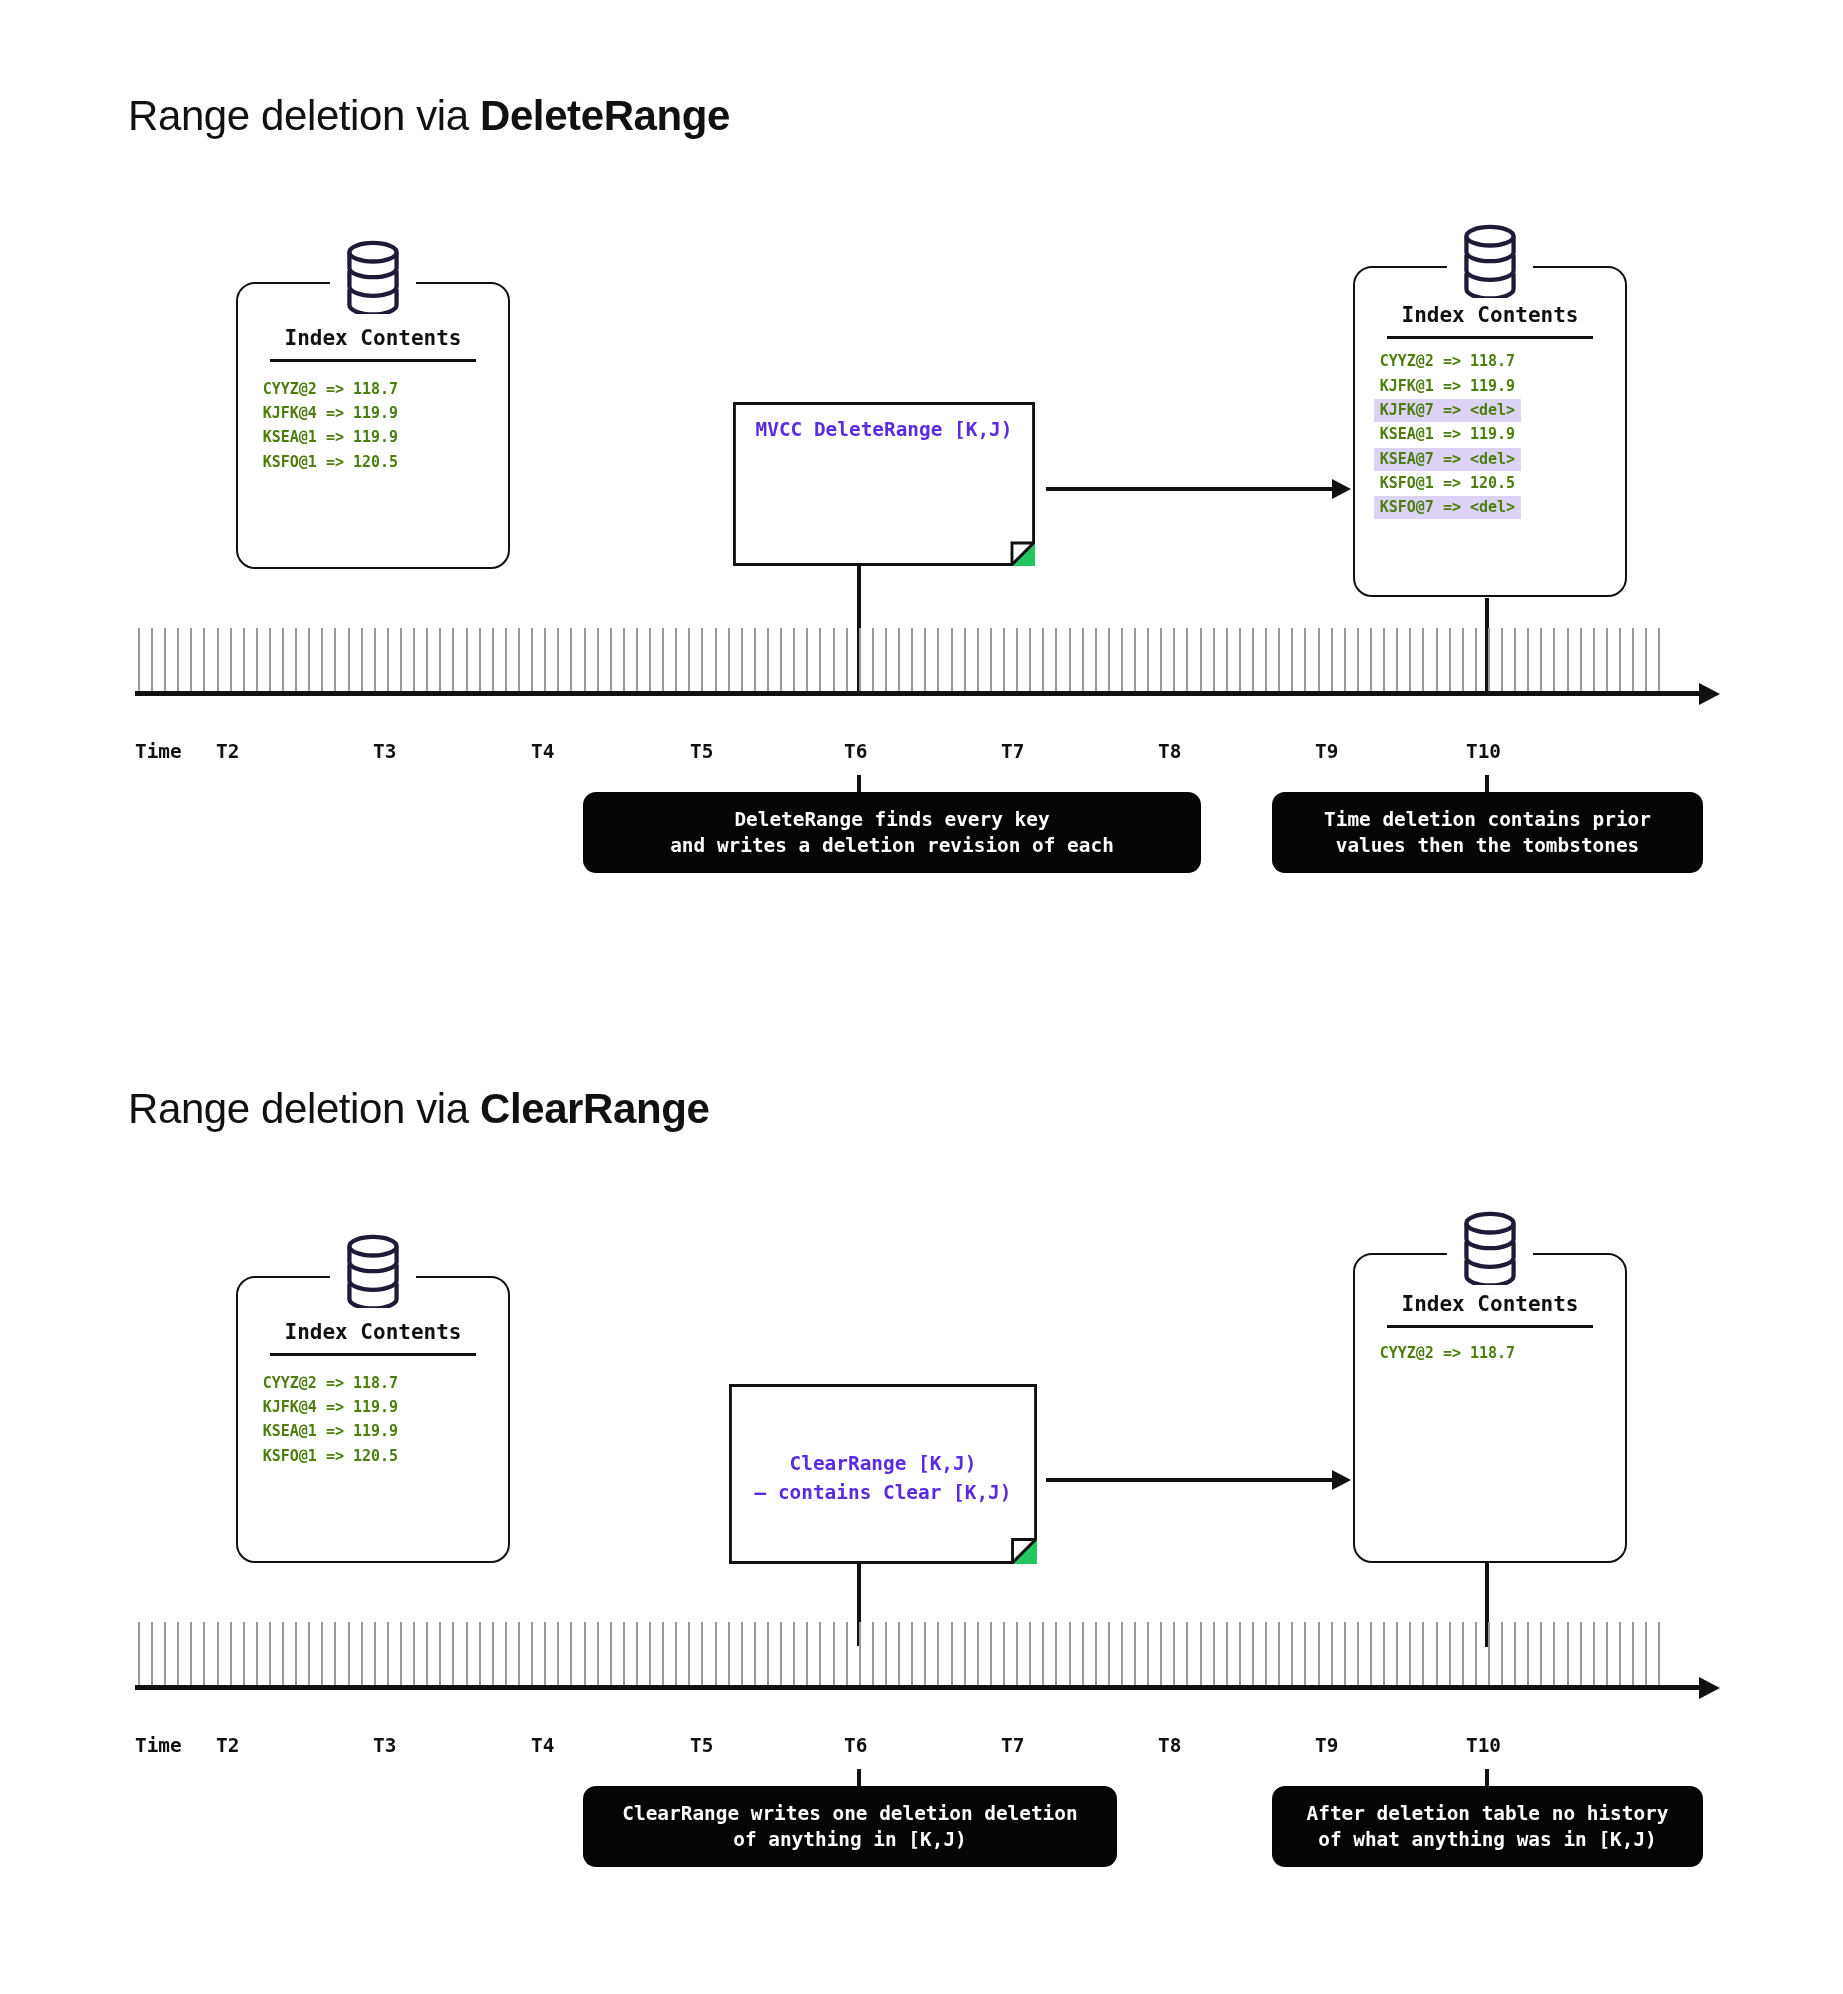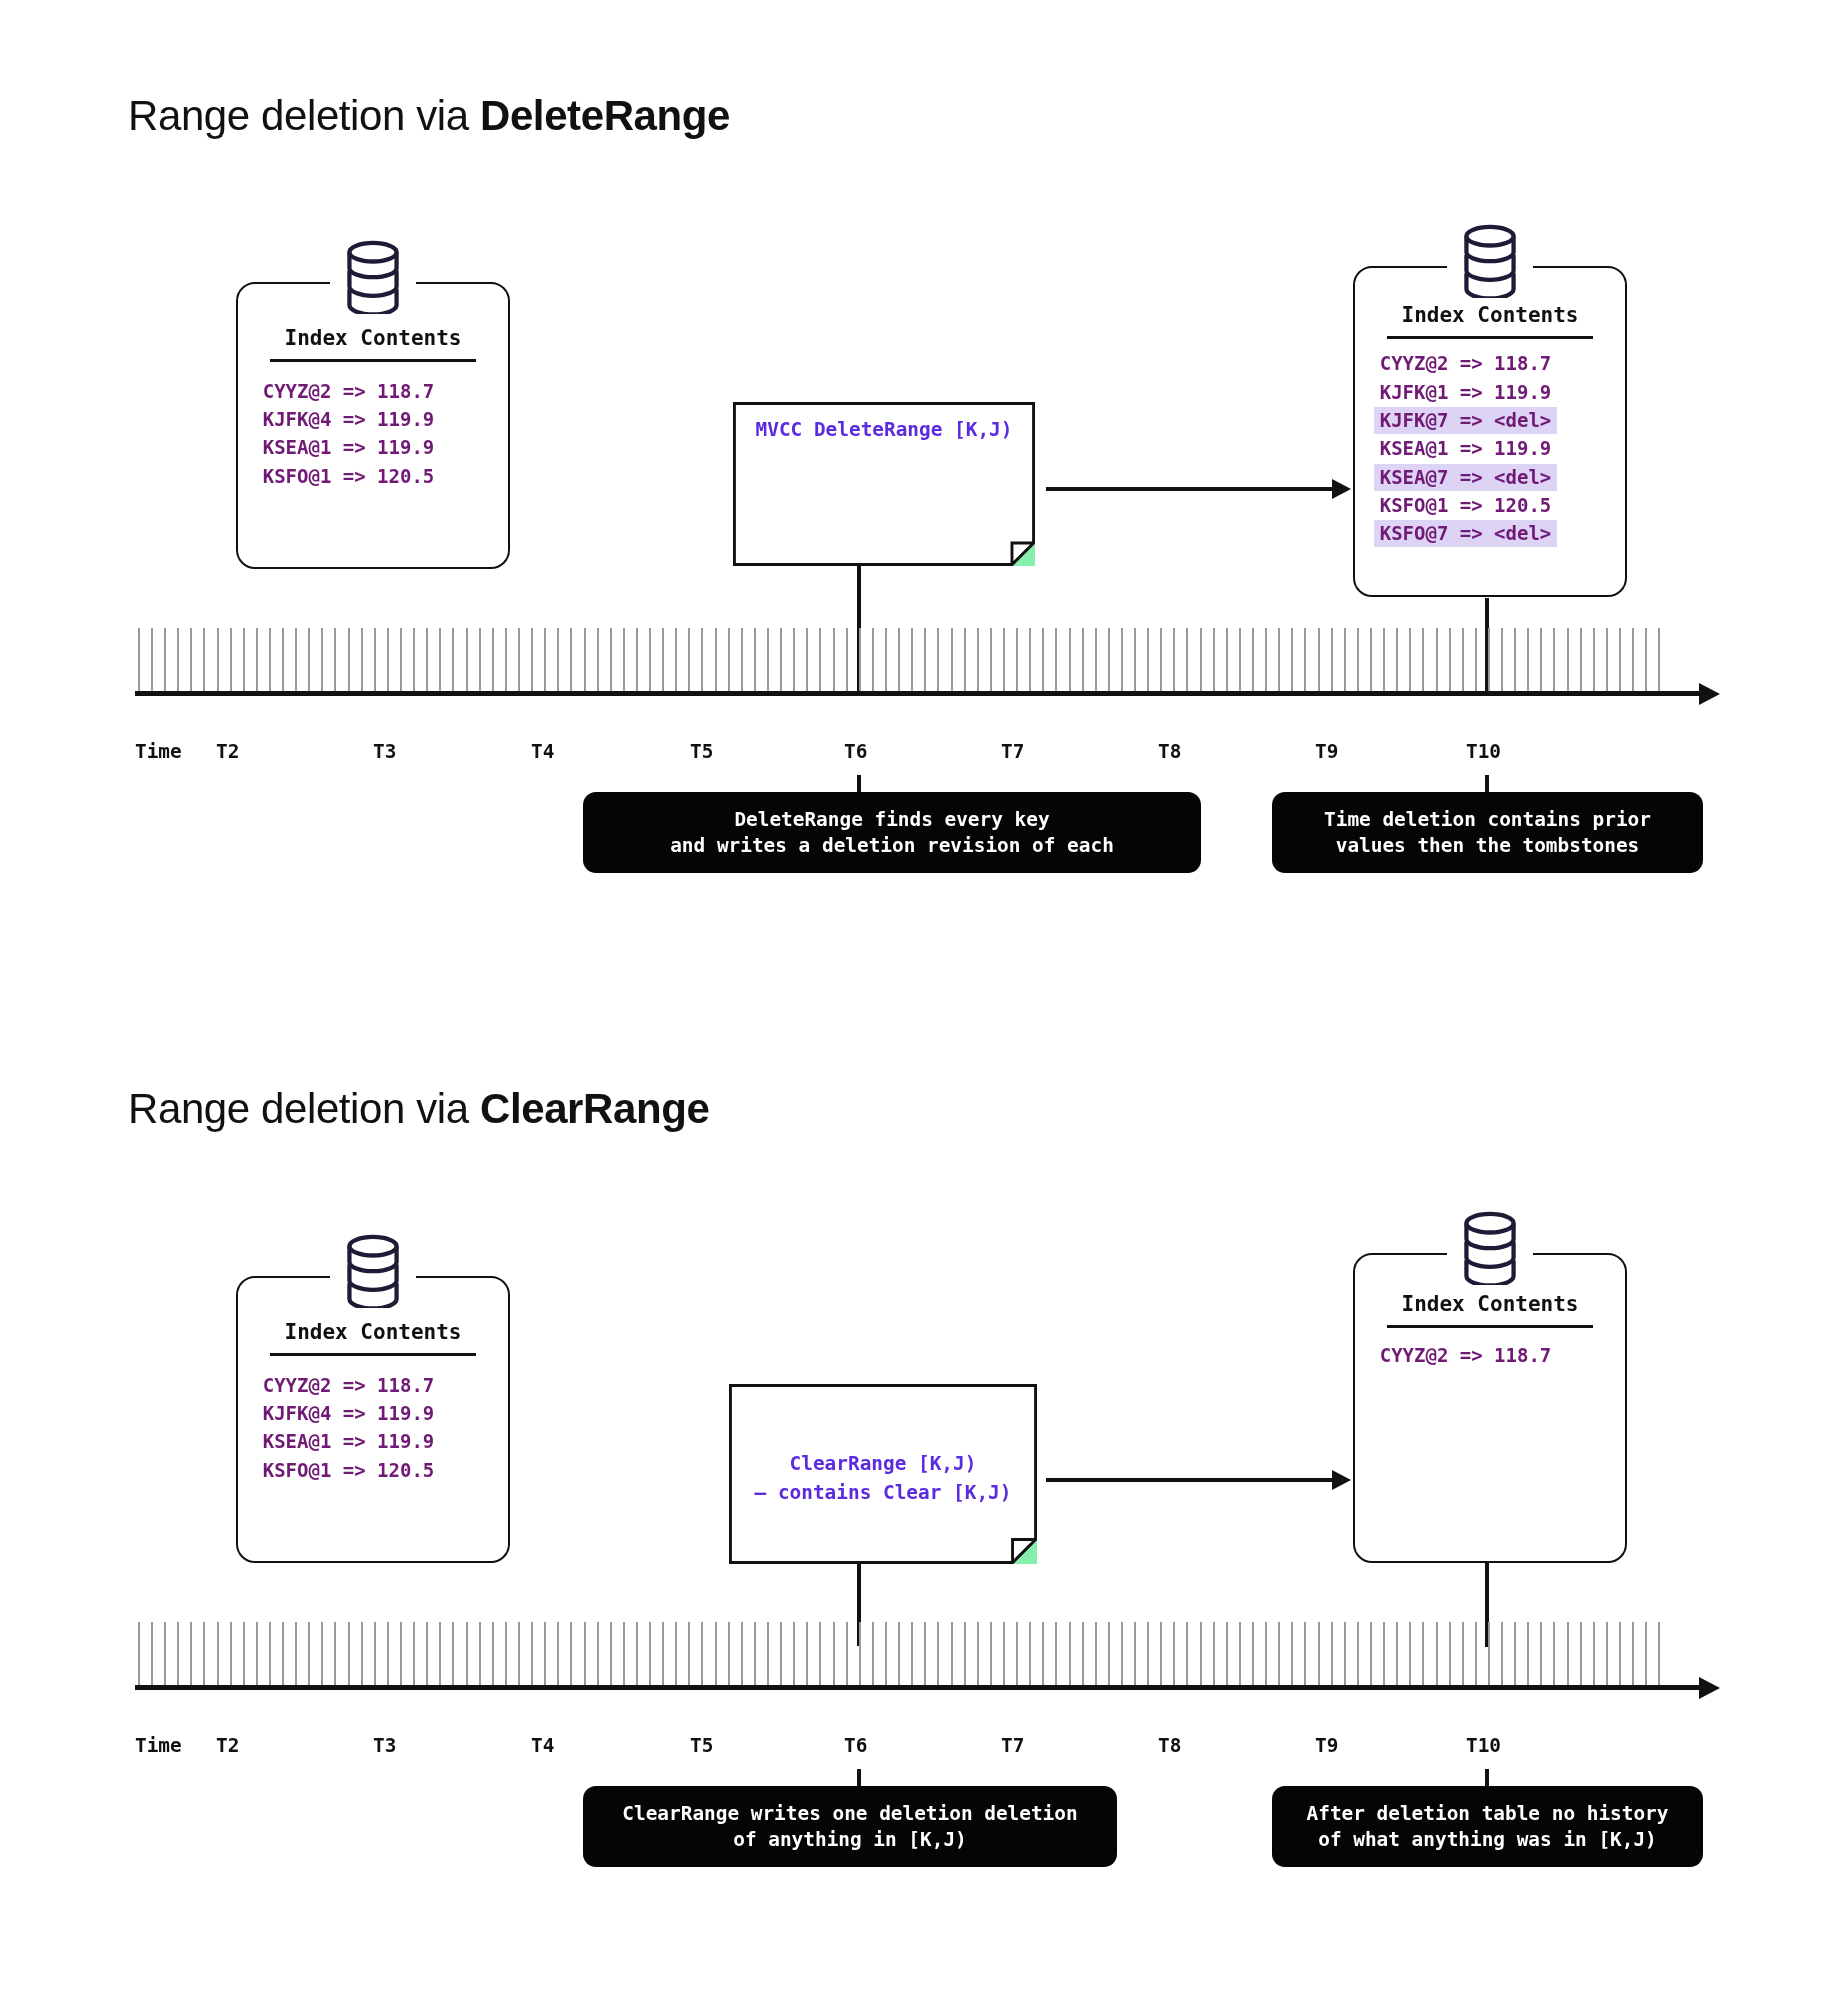--- a/index.html
+++ b/index.html
@@ -65,36 +65,36 @@
     margin: 9.4px auto 0 auto;
     width: 76%;
   }
   .card-rows {
     margin-top: 16px;
     padding-left: 7%;
     padding-right: 4%;
   }
   .card-row {
     font-family: "DejaVu Sans Mono", monospace;
-    font-size: 19px;
+    font-size: 15px;
     font-weight: 700;
-    color: #701a75;
+    color: #4d7c0f;
     line-height: 1.0;
     padding: 3.6px 5.8px 4.3px 5.8px;
     white-space: pre;
     display: inline-block;
     box-sizing: border-box;
   }
   .card-row-wrap { line-height: 1.0; margin-bottom: 1.4px; }
   .card-row.hl { background: #ddd4f5; }
 
   
   .note {
     position: absolute;
-    background: #86efac;
+    background: #22c55e;
     box-sizing: border-box;
   }
   .note-text {
     position: absolute;
     width: 100%;
     text-align: center;
     font-family: "DejaVu Sans Mono", monospace;
     color: #5b2be0;
     font-weight: 700;
     white-space: pre;

